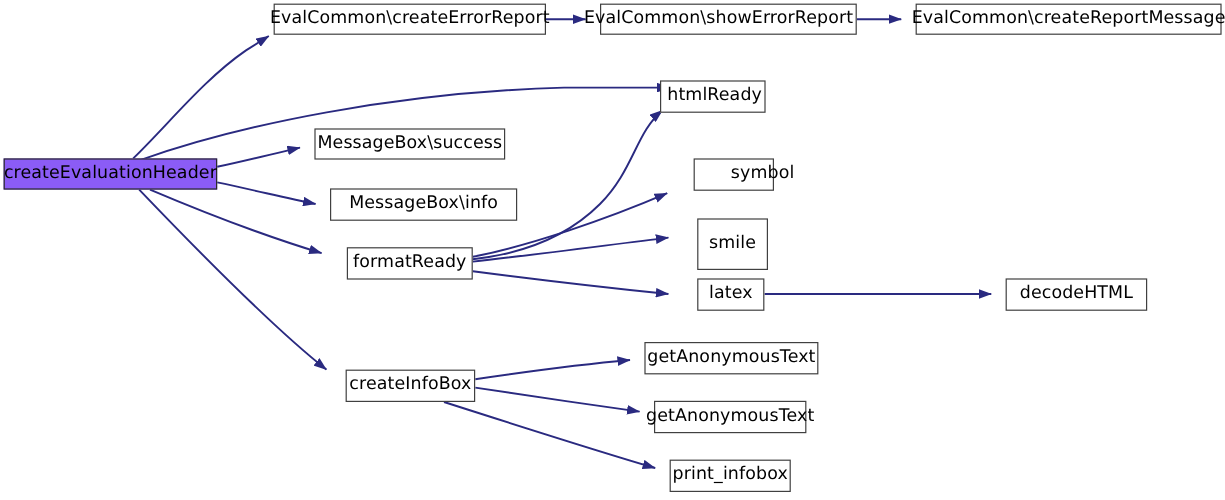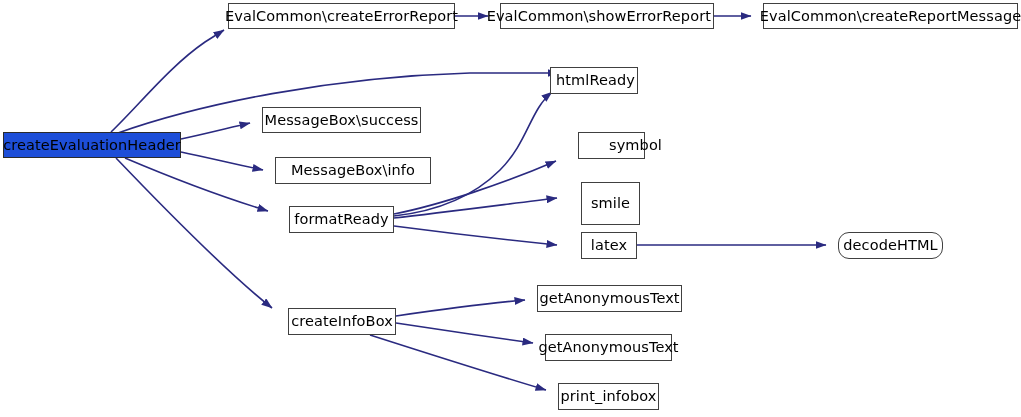--- a/index.html
+++ b/index.html
@@ -33,21 +33,21 @@
     font-size: 14.5px;
     line-height: 1;
     display: flex;
     align-items: center;
     justify-content: center;
     white-space: nowrap;
     letter-spacing: 0.1px;
     z-index: 2;
   }
   .gnode.root {
-    background: #1d4ed8;
+    background: #8b5cf6;
     border-color: #2b2b2b;
   }
   .gnode-label {
     display: block;
     padding: 0 2px;
     transform: translateY(-0.5px);
   }
 </style>
 </head>
 <body>
@@ -107,21 +107,21 @@
       </div>
       <div class="gnode" style="left: 581px; top: 182px; width: 59px; height: 43px;">
         <span class="gnode-label">smile</span>
       </div>
       <div class="gnode" style="left: 289px; top: 206px; width: 105px; height: 27px;">
         <span class="gnode-label">formatReady</span>
       </div>
       <div class="gnode" style="left: 581px; top: 232px; width: 56px; height: 27px;">
         <span class="gnode-label">latex</span>
       </div>
-      <div class="gnode" style="left: 838px; top: 232px; width: 105px; height: 27px; border-radius: 11px;">
+      <div class="gnode" style="left: 838px; top: 232px; width: 118px; height: 27px;">
         <span class="gnode-label">decodeHTML</span>
       </div>
       <div class="gnode" style="left: 537px; top: 285px; width: 145px; height: 27px;">
         <span class="gnode-label">getAnonymousText</span>
       </div>
       <div class="gnode" style="left: 288px; top: 308px; width: 108px; height: 27px;">
         <span class="gnode-label">createInfoBox</span>
       </div>
       <div class="gnode" style="left: 545px; top: 334px; width: 127px; height: 27px;">
         <span class="gnode-label">getAnonymousText</span>

